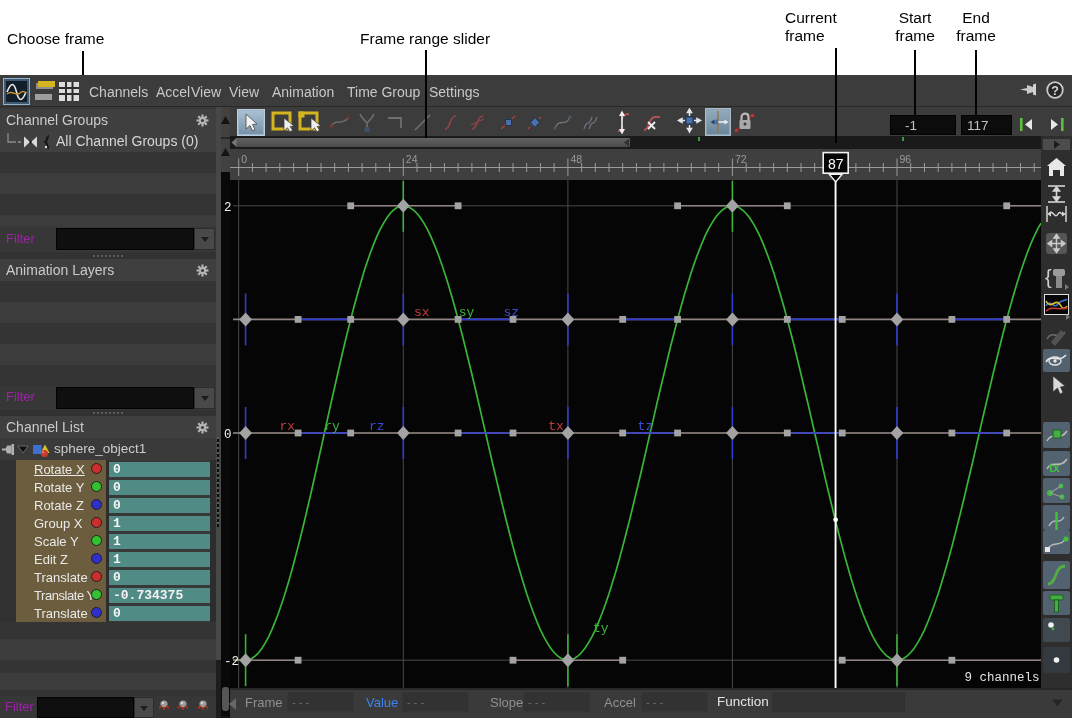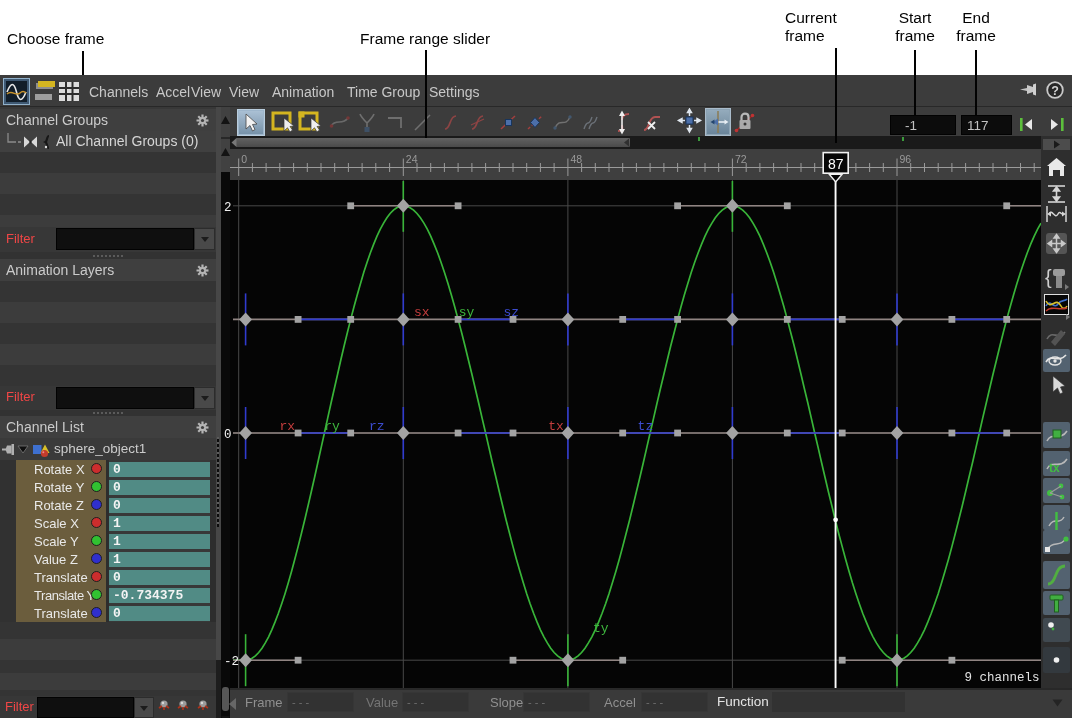--- a/index.html
+++ b/index.html
@@ -3,21 +3,21 @@
 *{margin:0;padding:0;box-sizing:border-box}
 html,body{width:1072px;height:718px;overflow:hidden;background:#fff;font-family:"Liberation Sans",sans-serif}
 body{opacity:0.99}
 .a{position:absolute}
 .ann{position:absolute;color:#000;font-size:15.5px;white-space:nowrap}
 .vl{position:absolute;width:2px;background:#000}
 .menu{position:absolute;color:#c8c8c8;font-size:14px;white-space:nowrap}
 .hdr{position:absolute;left:0;width:216px;height:22px;background:#3d3d3d;color:#cbcbcb;font-size:14px}
 .hdr span{position:absolute;left:6px;top:3px}
 .stripe{position:absolute;left:0;width:216px}
-.flabel{position:absolute;color:#ef4444;font-size:13px}
+.flabel{position:absolute;color:#a21caf;font-size:13px}
 .finput{position:absolute;background:#0d0d0d;border:1px solid #000}
 .fbtn{position:absolute;background:#474747;border:1px solid #2a2a2a}
 .fbtn:after{content:"";position:absolute;left:50%;top:50%;margin:-2px 0 0 -4px;border:4px solid transparent;border-top:5px solid #1a1a1a}
 .chrow{position:absolute;left:16px;width:90px;height:18px;background:#6a5c3b;color:#e9e9e9;font-size:13px;overflow:hidden;white-space:nowrap}
 .chval{position:absolute;left:109px;width:101px;height:15px;background:#4f8a84;color:#f4f4f4;font-family:"Liberation Mono",monospace;font-size:13px;font-weight:bold;line-height:15px;padding-left:4px}
 .dot{position:absolute;width:11px;height:11px;border-radius:50%;border:1px solid #1d1d1d}
 </style></head><body>
 <div class="ann" style="left:7px;top:30px">Choose frame</div>
 <div class="ann" style="left:360px;top:30px">Frame range slider</div>
 <div class="ann" style="left:785px;top:9px;width:101px;text-align:left">Current<br>frame</div>
@@ -166,46 +166,46 @@
       <path d="M39.5 11 L44 2.5 L48.5 11 Z" fill="#d8c027"></path>
       <circle cx="43.5" cy="11.5" r="3.6" fill="#c43a2a"></circle>
       <circle cx="42.3" cy="10.3" r="1" fill="#e88"></circle>
     </svg>
     <span style="position:absolute;left:54px;top:3px">sphere_object1</span>
   </div>
 <div class="a" style="left:0;top:460px;width:16px;height:162px;background:#2f2f2f"></div>
 <div class="a" style="left:106px;top:460px;width:3px;height:162px;background:#2b2b2b"></div>
 <div class="a" style="left:210px;top:460px;width:6px;height:162px;background:#2b2b2b"></div>
 <div class="chrow" style="top:460px">
-    <span style="position:absolute;left:18px;top:1.5px;">Rotate X</span>
+    <span style="position:absolute;left:18px;top:1.5px;text-decoration:underline;">Rotate X</span>
   </div>
 <div class="chval" style="top:461.5px">0</div>
 <div class="dot" style="left:91px;top:463px;background:#cc2b2b"></div>
 <div class="chrow" style="top:478px">
     <span style="position:absolute;left:18px;top:1.5px;">Rotate Y</span>
   </div>
 <div class="chval" style="top:479.5px">0</div>
 <div class="dot" style="left:91px;top:481px;background:#2fc12f"></div>
 <div class="chrow" style="top:496px">
     <span style="position:absolute;left:18px;top:1.5px;">Rotate Z</span>
   </div>
 <div class="chval" style="top:497.5px">0</div>
 <div class="dot" style="left:91px;top:499px;background:#2d2dcc"></div>
 <div class="chrow" style="top:514px">
-    <span style="position:absolute;left:18px;top:1.5px;">Scale X</span>
+    <span style="position:absolute;left:18px;top:1.5px;">Group X</span>
   </div>
 <div class="chval" style="top:515.5px">1</div>
 <div class="dot" style="left:91px;top:517px;background:#cc2b2b"></div>
 <div class="chrow" style="top:532px">
     <span style="position:absolute;left:18px;top:1.5px;">Scale Y</span>
   </div>
 <div class="chval" style="top:533.5px">1</div>
 <div class="dot" style="left:91px;top:535px;background:#2fc12f"></div>
 <div class="chrow" style="top:550px">
-    <span style="position:absolute;left:18px;top:1.5px;">Value Z</span>
+    <span style="position:absolute;left:18px;top:1.5px;">Edit Z</span>
   </div>
 <div class="chval" style="top:551.5px">1</div>
 <div class="dot" style="left:91px;top:553px;background:#2d2dcc"></div>
 <div class="chrow" style="top:568px">
     <span style="position:absolute;left:18px;top:1.5px;">Translate</span>
   </div>
 <div class="chval" style="top:569.5px">0</div>
 <div class="dot" style="left:91px;top:571px;background:#cc2b2b"></div>
 <div class="chrow" style="top:586px">
     <span style="position:absolute;left:18px;top:1.5px;letter-spacing:-0.45px;">Translate Y</span>
@@ -567,21 +567,21 @@
   </svg>
 <div class="a" style="left:224px;top:201px;color:#f0f0f0;font-family:'Liberation Mono',monospace;font-size:12.5px">2</div>
 <div class="a" style="left:224px;top:427.5px;color:#f0f0f0;font-family:'Liberation Mono',monospace;font-size:12.5px">0</div>
 <div class="a" style="left:224px;top:655px;color:#f0f0f0;font-family:'Liberation Mono',monospace;font-size:12.5px">-2</div>
 <div class="a" style="left:230px;top:688px;width:842px;height:30px;background:#383838;border-top:2px solid #262626"></div>
 <svg class="a" style="left:228px;top:697px" width="10" height="14">
     <path d="M8 1 L1 7 L8 13 Z" fill="#666"></path>
   </svg>
 <div class="a" style="left:245px;top:695px;color:#8f8f8f;font-size:13px">Frame</div>
 <div class="a" style="left:287px;top:692px;width:67px;height:20px;background:#303030;border:1px solid #343434;color:#6e6e6e;font-size:11px;line-height:18px;padding-left:4px">- - -</div>
-<div class="a" style="left:366px;top:695px;color:#737373;font-size:13px">Value</div>
+<div class="a" style="left:366px;top:695px;color:#3b82f6;font-size:13px">Value</div>
 <div class="a" style="left:402px;top:692px;width:67px;height:20px;background:#303030;border:1px solid #343434;color:#6e6e6e;font-size:11px;line-height:18px;padding-left:4px">- - -</div>
 <div class="a" style="left:490px;top:695px;color:#8f8f8f;font-size:13px">Slope</div>
 <div class="a" style="left:523px;top:692px;width:67px;height:20px;background:#303030;border:1px solid #343434;color:#6e6e6e;font-size:11px;line-height:18px;padding-left:4px">- - -</div>
 <div class="a" style="left:604px;top:695px;color:#8f8f8f;font-size:13px">Accel</div>
 <div class="a" style="left:641px;top:692px;width:67px;height:20px;background:#303030;border:1px solid #343434;color:#6e6e6e;font-size:11px;line-height:18px;padding-left:4px">- - -</div>
 <div class="a" style="left:717px;top:694px;color:#e4e4e4;font-size:13.5px">Function</div>
 <div class="a" style="left:772px;top:692px;width:133px;height:20px;background:#303030"></div>
 <svg class="a" style="left:1052px;top:699px" width="11" height="8">
     <path d="M0.5 0.5 L10.5 0.5 L5.5 7.5 Z" fill="#222"></path>
   </svg>

